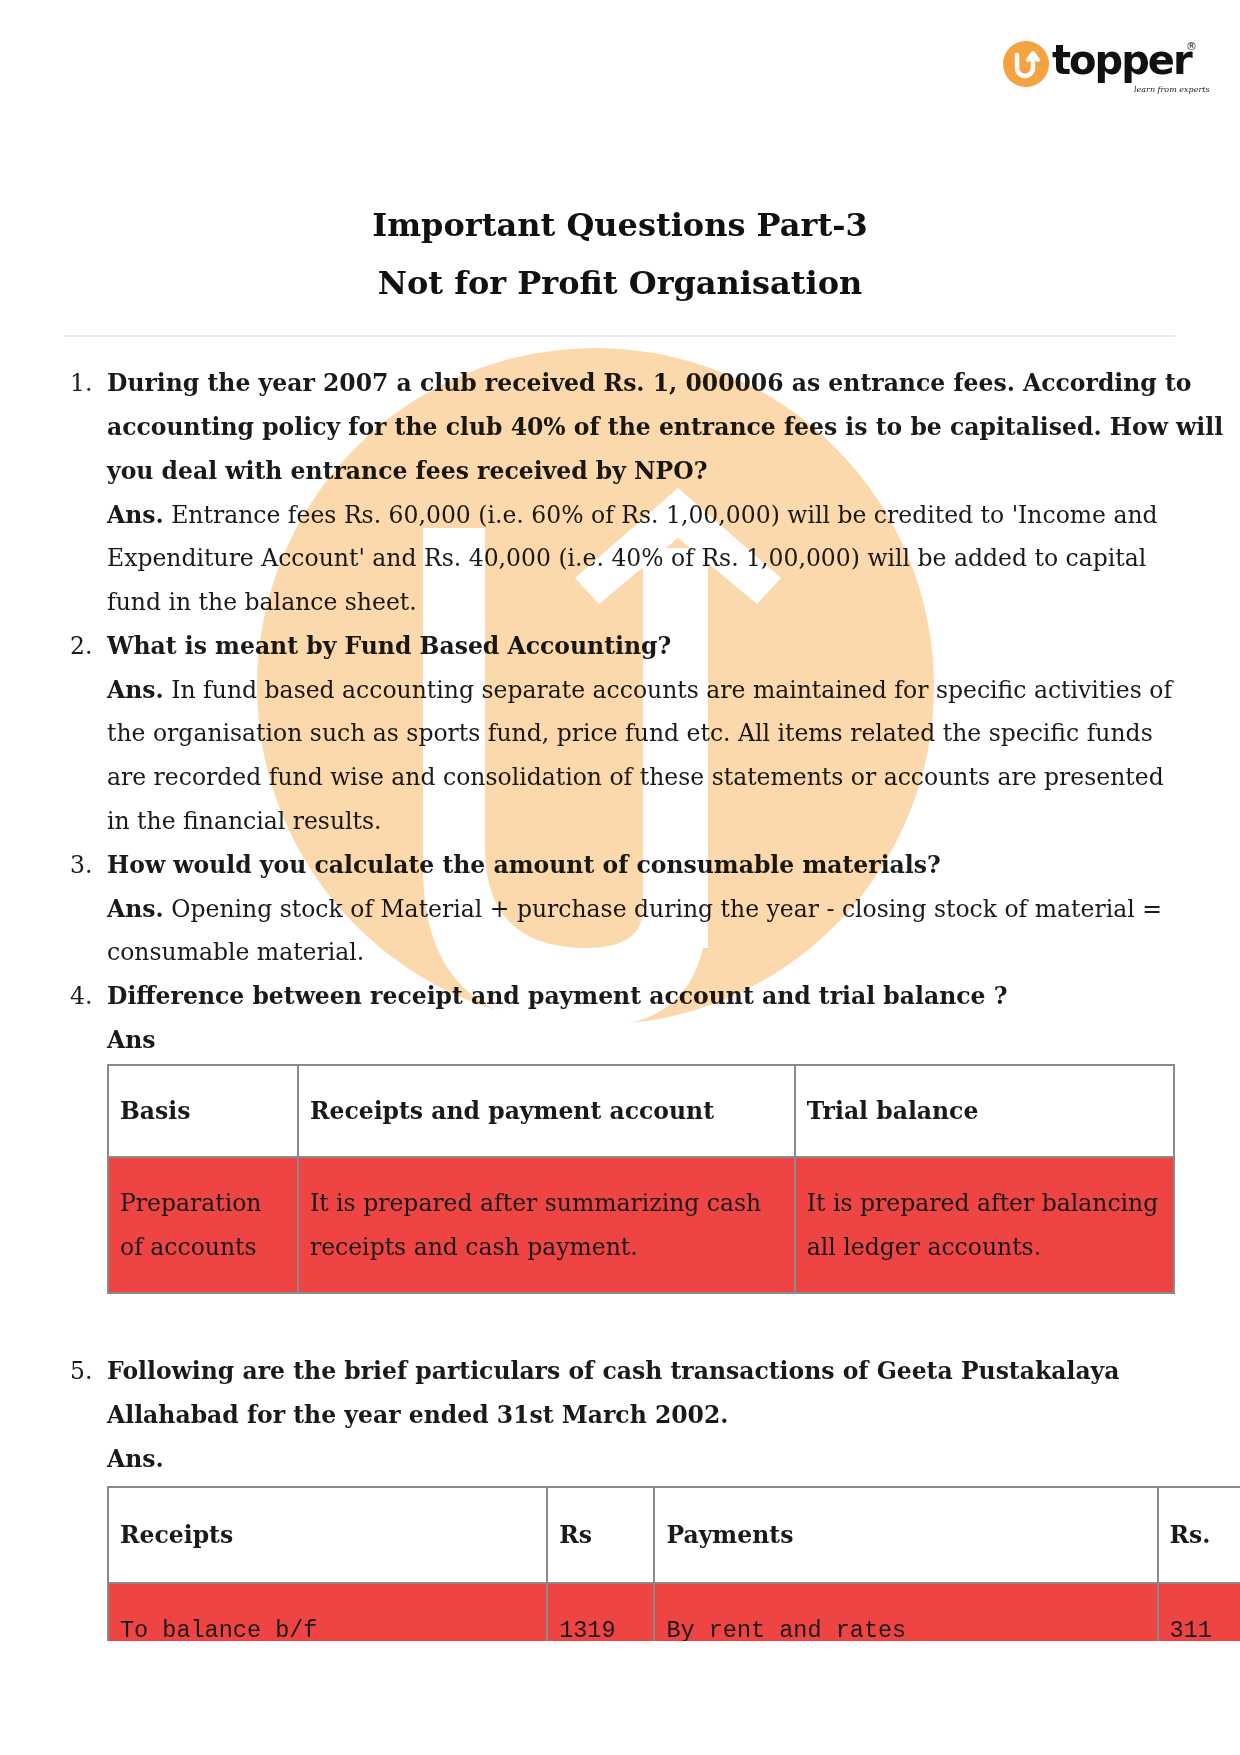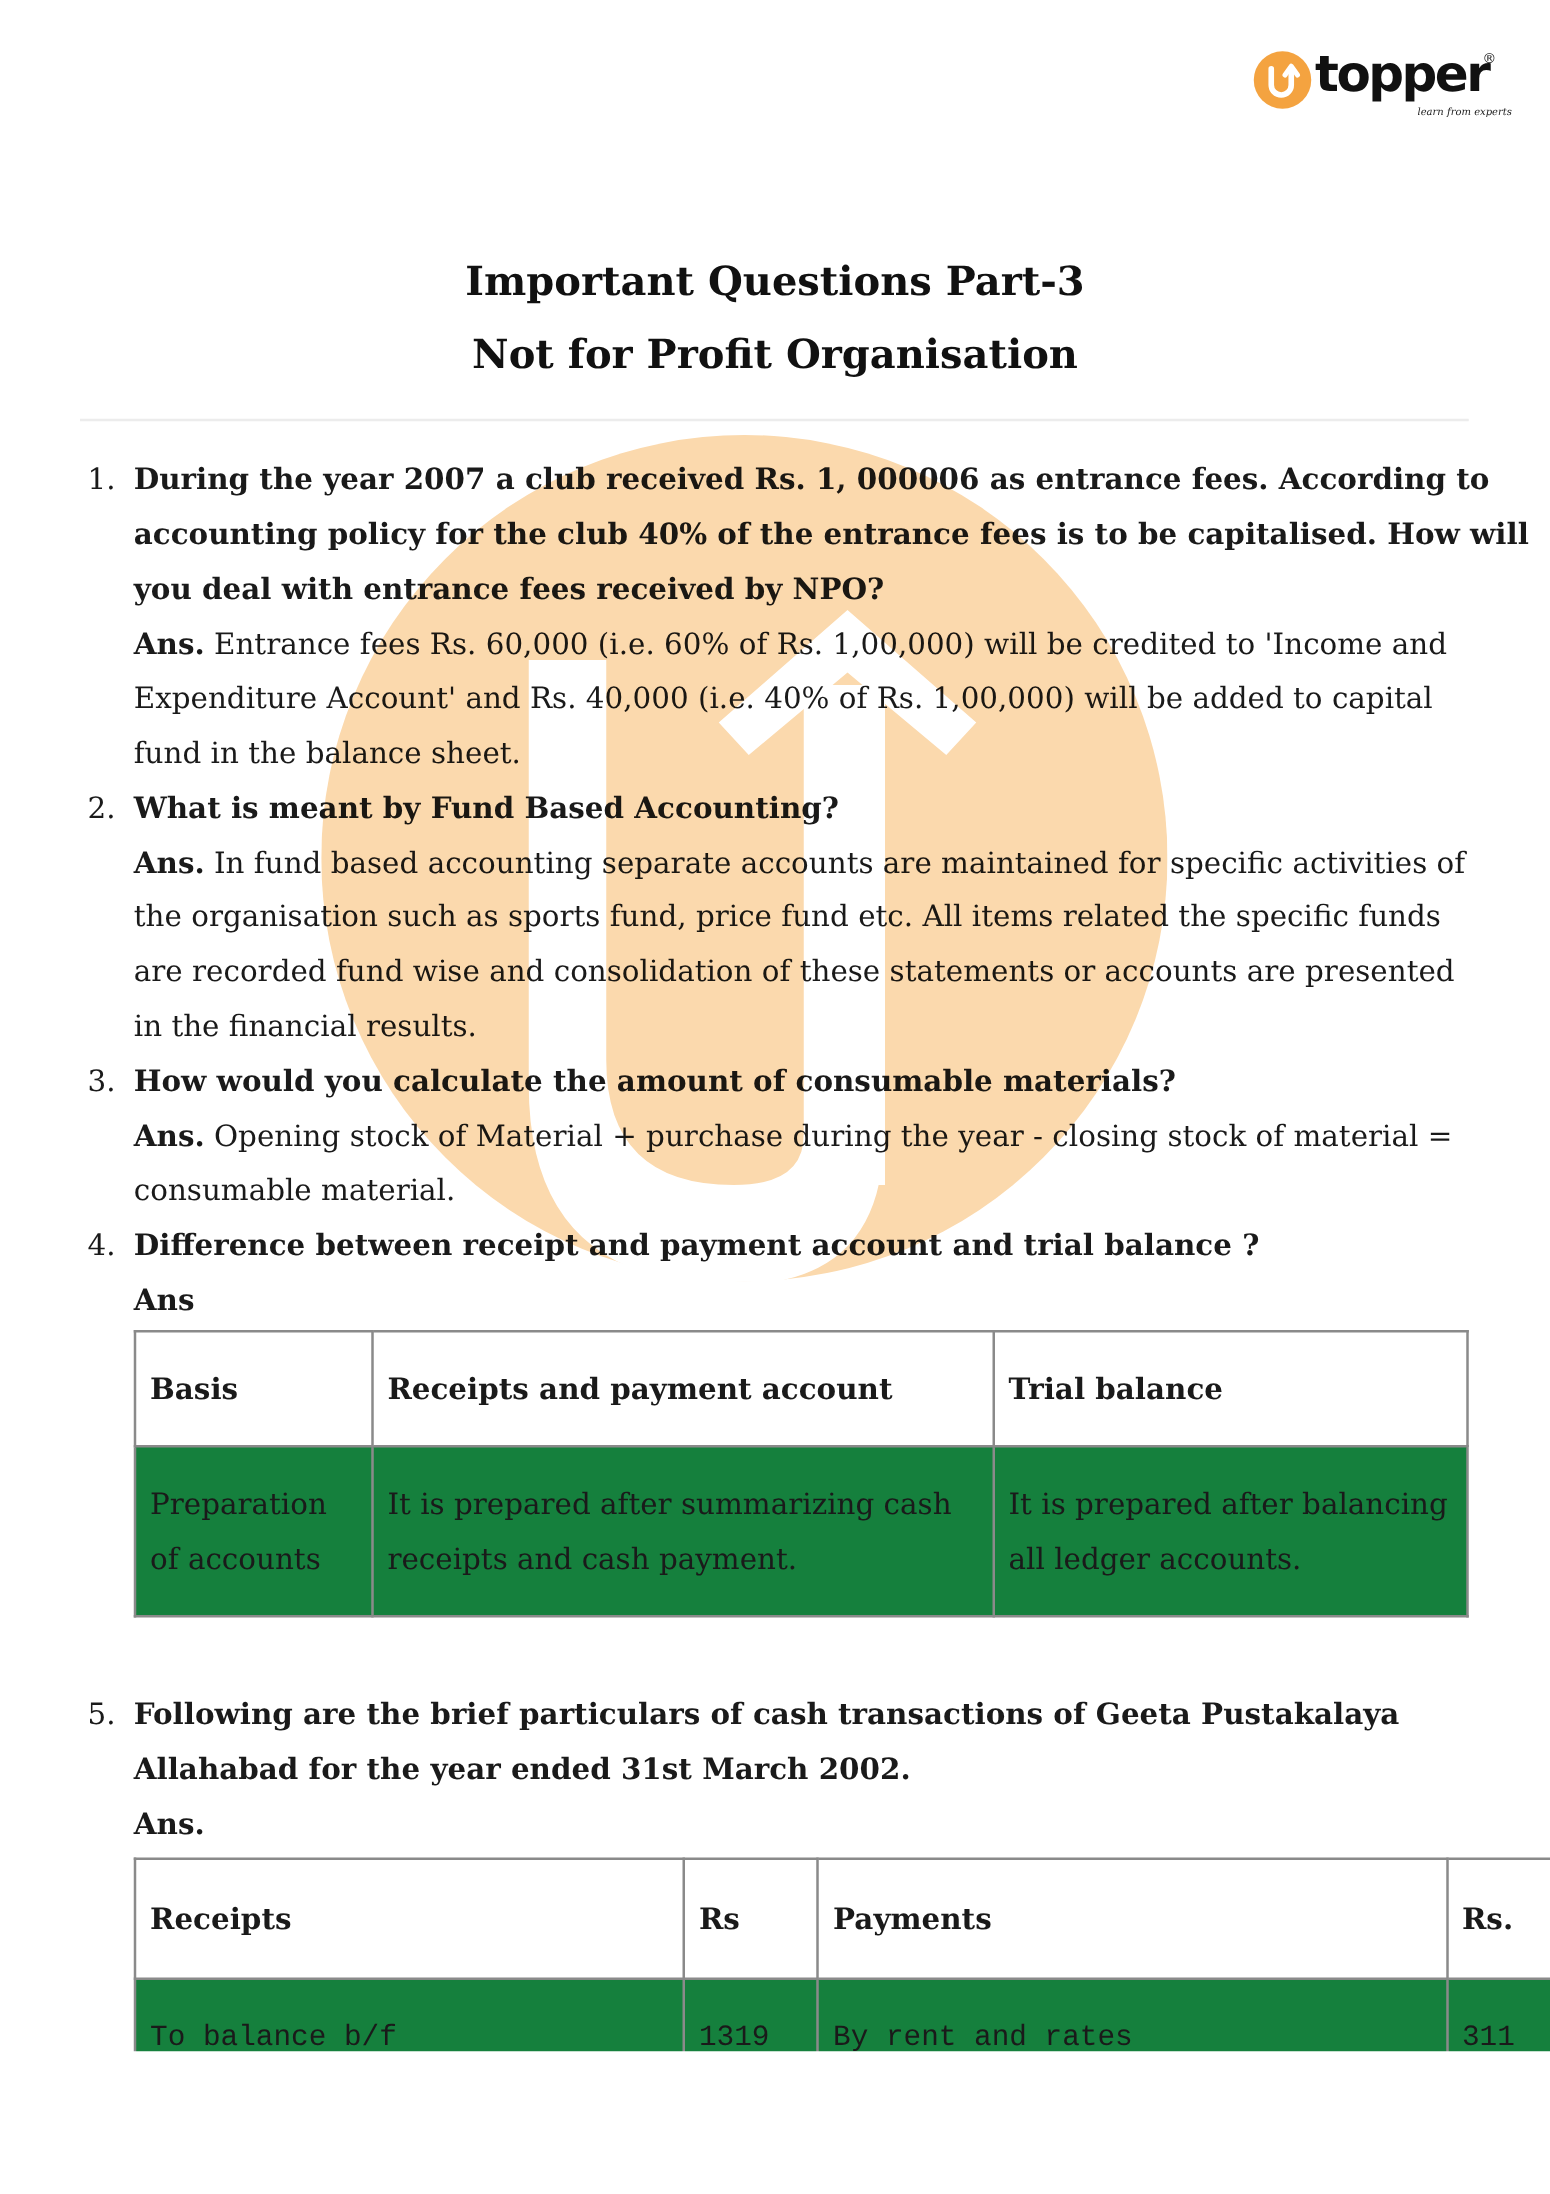--- a/index.html
+++ b/index.html
@@ -31,21 +31,21 @@
   .content { position:absolute; left:0; top:0; width:1240px; z-index:1; mix-blend-mode:multiply; }
   .line { position:absolute; left:107px; font-size:23.5px; line-height:30px; white-space:nowrap; color:#1a1a1a; }
   .num { position:absolute; left:70px; font-size:23.5px; line-height:30px; color:#1a1a1a; }
   .b { font-weight:bold; }
 
   
   table { position:absolute; border-collapse:collapse; z-index:1; }
   td, th { border:2px solid #8a8a8a; font-size:23.5px; text-align:left; vertical-align:middle;
            padding:17px 11px; line-height:44px; color:#1a1a1a; font-weight:normal; }
   th { font-weight:bold; }
-  tr.shade td { background:#15803d; }
+  tr.shade td { background:#ef4444; }
   .t1 { left:107px; top:1064px; width:1068px; }
   .t1 th { height:56px; }
   .t1 tr.r1 td { height:100px; }
   .t1 tr.r2 td { height:101px; }
   .t2 { left:107px; top:1486px; width:1160px; }
   .t2 th { height:60px; }
   .t2 tr.r1 td { height:60px;font-family:Liberation Mono, monospace; }
   .t2 tr.r2 td { height:40px; border-bottom:none; }
   .clip { position:absolute; left:0; top:1641px; width:1240px; height:120px; background:#fff; z-index:2; }
 </style>

